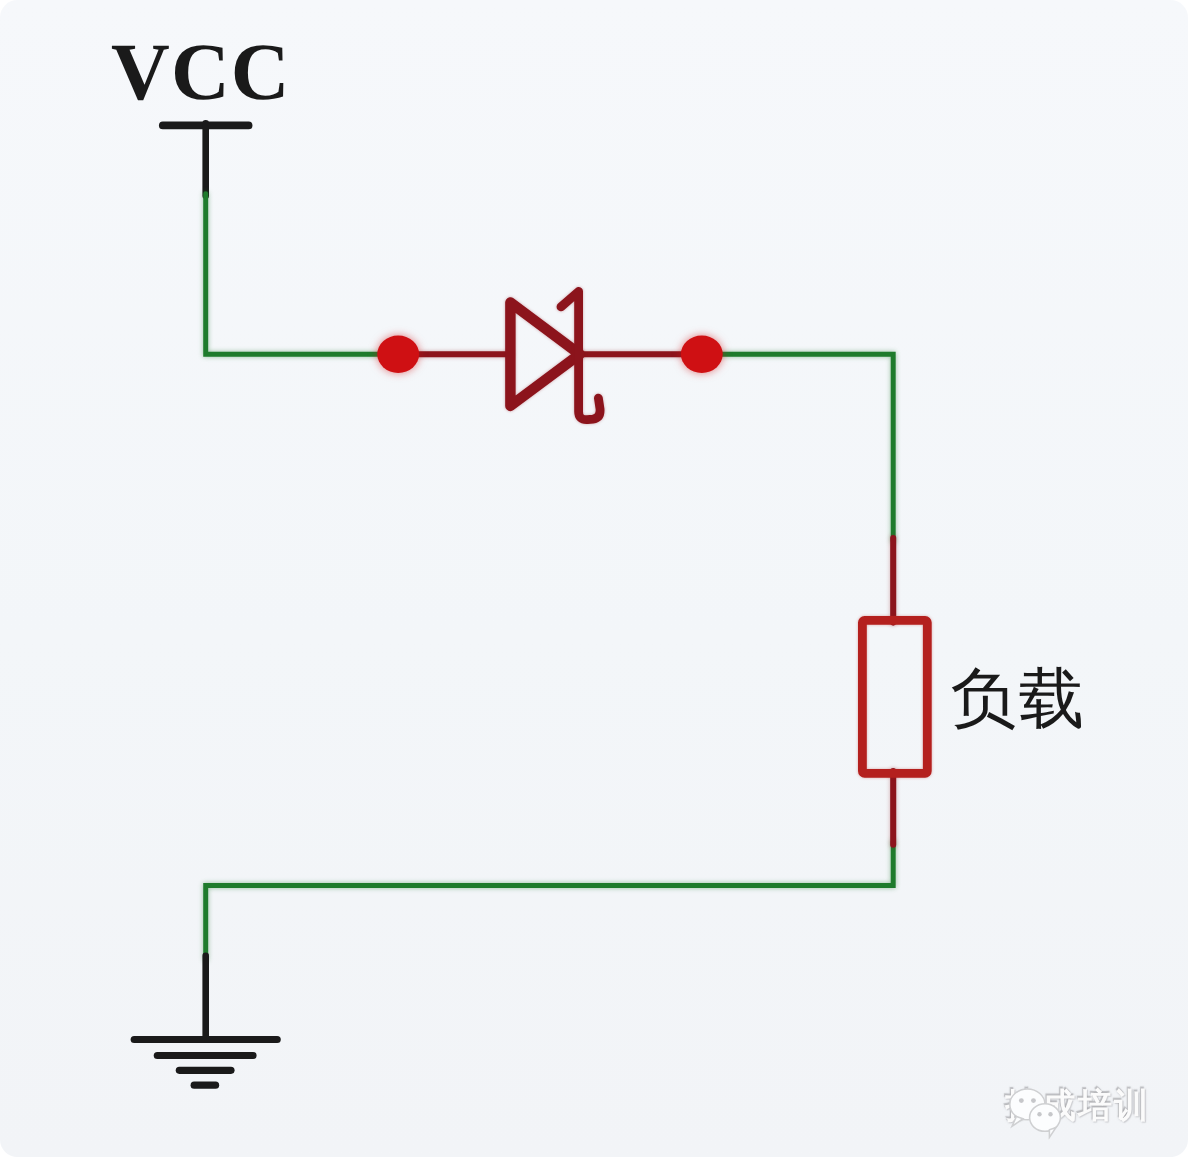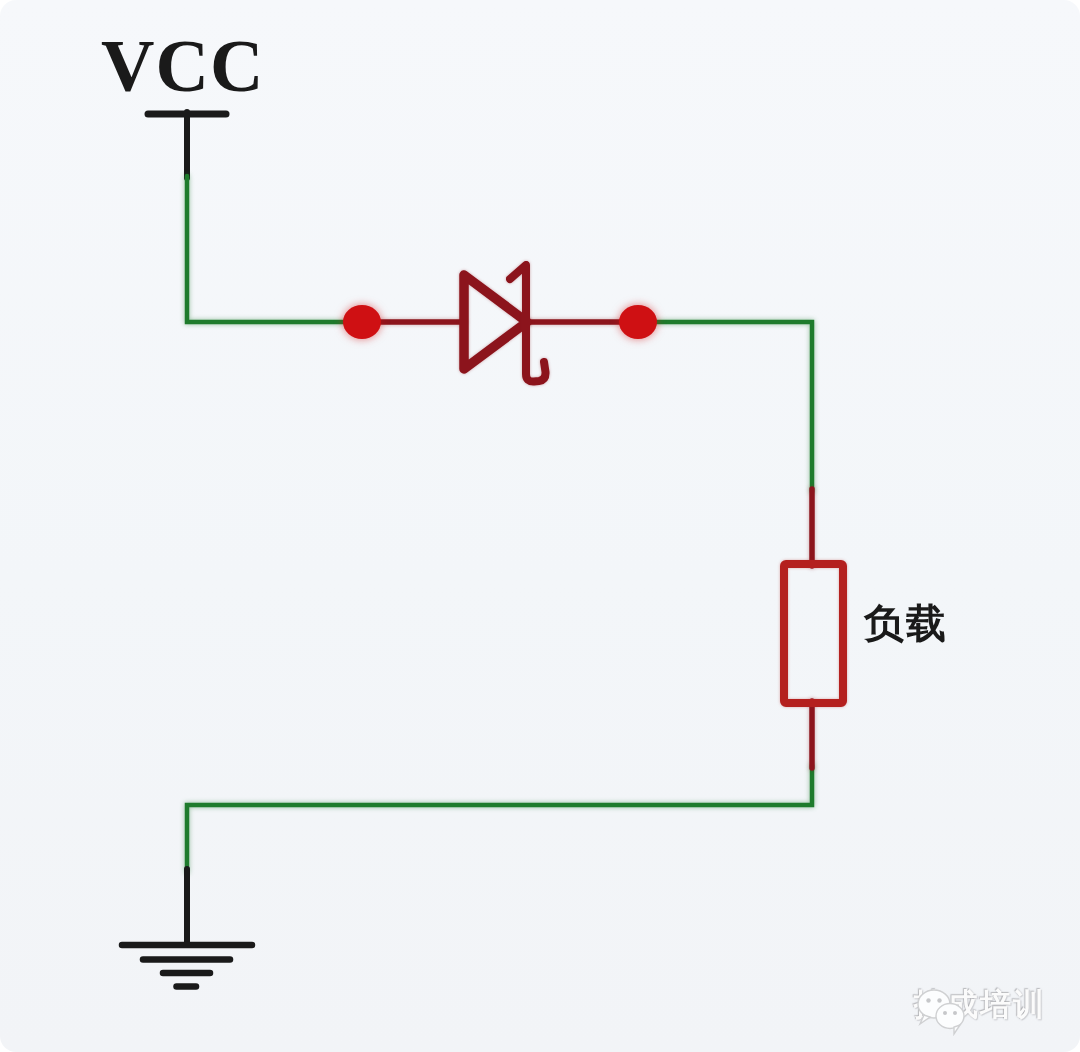--- a/index.html
+++ b/index.html
@@ -19,21 +19,21 @@
     filter:drop-shadow(0 0 2px rgba(140,20,28,.35));}
   .diode-stroke{stroke:var(--wire-dark-red);fill:none;stroke-linejoin:round;stroke-linecap:round;
     filter:drop-shadow(0 0 1.5px rgba(140,20,28,.35));}
   .dot{fill:var(--junction-dot-red);filter:drop-shadow(0 0 4px rgba(207,16,19,.55));}
   .resistor{stroke:var(--resistor-red);fill:none;stroke-width:8;
     filter:drop-shadow(0 0 1.5px rgba(180,32,30,.35));}
   .label{position:absolute;color:var(--ink-black);white-space:nowrap;line-height:1.15;}
   .label-vcc{left:101px;top:24px;font-family:"Liberation Serif","DejaVu Serif",serif;
     font-weight:bold;font-size:74px;letter-spacing:1px;}
   .label-diode{left:424px;top:168px;font-size:50px;font-weight:500;letter-spacing:2px;}
-  .label-load{left:864px;top:600px;font-size:40px;font-weight:700;letter-spacing:2px;}
+  .label-load{left:864px;top:600px;font-size:60px;font-weight:400;letter-spacing:2px;}
   .watermark{position:absolute;right:34px;bottom:26px;display:flex;align-items:center;gap:8px;}
   .watermark-text{
     font-size:31px;font-weight:bold;letter-spacing:2px;color:var(--watermark-white);
     text-shadow:-1px -1px 1px rgba(145,145,150,.55), 1px 1px 1px rgba(170,170,175,.45),
                  0 0 2px rgba(150,150,155,.35);}
   .bubble{fill:#fcfdfe;stroke:#cfd0d2;stroke-width:1.4;}
   .bubble-eye{fill:#c6c7ca;}
 </style>
 </head>
 <body>

